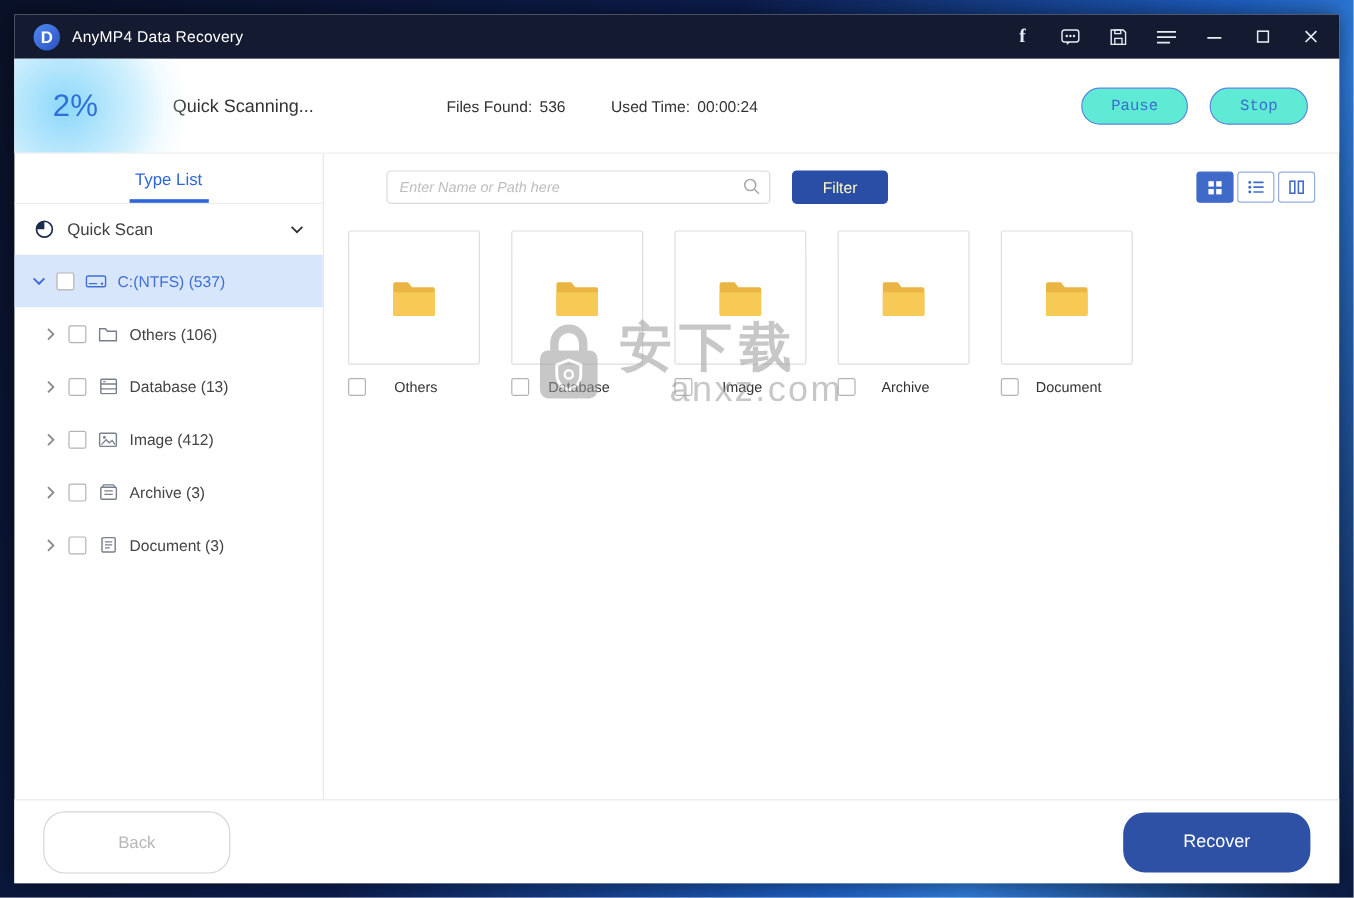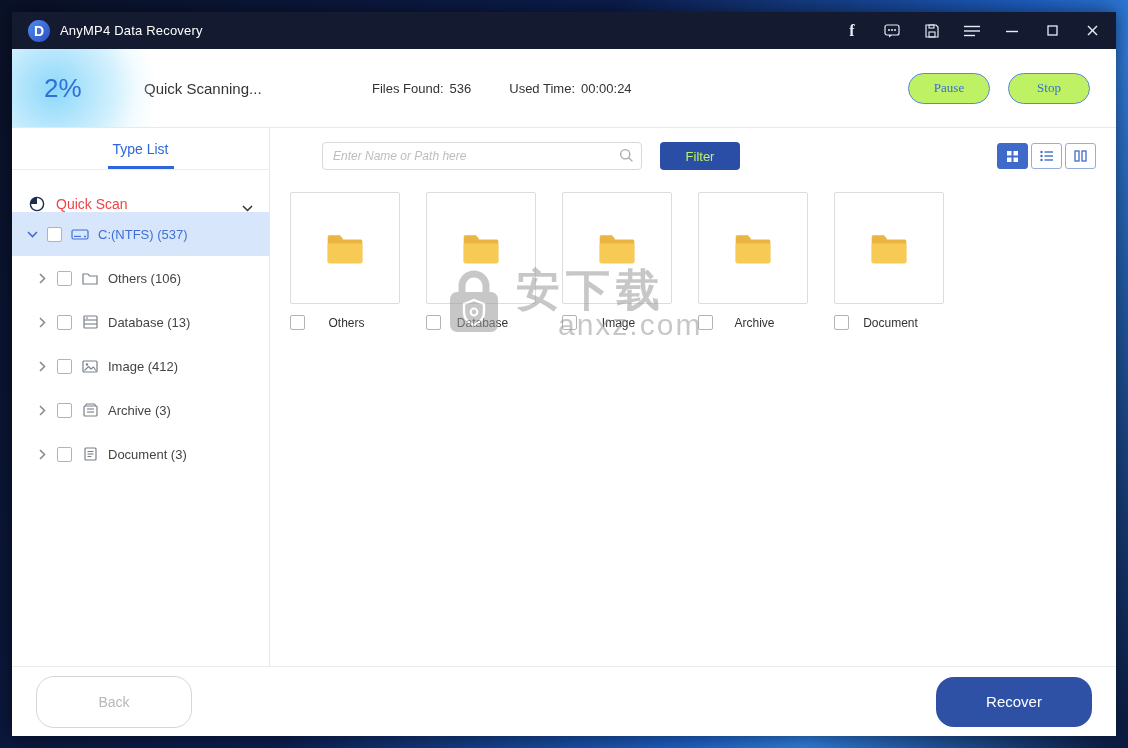--- a/index.html
+++ b/index.html
@@ -44,41 +44,41 @@
     background:radial-gradient(circle at 45% 50%, rgba(135,214,250,.95) 0%, rgba(185,232,252,.65) 42%, rgba(220,244,253,.35) 58%, transparent 72%);
     pointer-events:none;
   }
   .percent { position:relative; margin-left:32px; width:78px; font-size:26px; color:#2f6fd8; }
   .scan-status { font-size:15px; color:#333; margin-left:22px; width:190px; }
   .stat { font-size:13px; color:#333; margin-left:38px; }
   .stat .lbl { margin-right:6px; }
   .prog-btns { margin-left:auto; margin-right:26px; display:flex; gap:18px; }
   .btn-outline {
     min-width:82px; height:31px; padding:0 24px;
-    background:#bef264; border:1px solid #5a86e0; border-radius:16px;
-    color:#3a6fd0; font-size:13px; cursor:pointer; font-family:Liberation Serif, serif;
+    background:#5eead4; border:1px solid #5a86e0; border-radius:16px;
+    color:#3a6fd0; font-size:13px; cursor:pointer; font-family:Liberation Mono, monospace;
   }
 
   
   .main { flex:1; display:flex; min-height:0; border-top:1px solid #e9e9e9; }
 
   .sidebar { width:258px; flex:0 0 auto; border-right:1px solid #e7e7e7; display:flex; flex-direction:column; }
   .tabs { height:42px; display:flex; border-bottom:1px solid #ececec; flex:0 0 auto; }
   .tab {
     flex:1; display:flex; align-items:center; justify-content:center;
     font-size:14px; color:#444; cursor:pointer; position:relative;
   }
   .tab.active { color:#2e66d9; }
   .tab.active::after {
     content:""; position:absolute; bottom:0; left:50%; transform:translateX(-50%);
     width:66px; height:3px; background:#2e66d9;
   }
   .scan-header {
-    height:42px; display:flex; align-items:flex-end; padding:0 16px; gap:10px;
-    font-size:14px; color:#ef4444; flex:0 0 auto;
+    height:42px; display:flex; align-items:center; padding:0 16px; gap:10px;
+    font-size:14px; color:#404040; flex:0 0 auto;
   }
   .scan-header .spacer { flex:1; }
   .tree { flex:1; overflow:hidden; }
   .tree-row { height:44px; display:flex; align-items:center; gap:9px; font-size:13px; color:#444; cursor:pointer; }
   .tree-row.root { background:#d7e6fa; color:#3f6fd6; padding-left:14px; font-size:13px; }
   .tree-row.child { padding-left:24px; }
   .cb {
     width:15px; height:15px; background:#fff; border:1px solid #b3b3b3;
     border-radius:2px; flex:0 0 auto; display:inline-block; cursor:pointer;
   }
@@ -89,21 +89,21 @@
   .toolbar { display:flex; align-items:center; }
   .searchbox { position:relative; width:352px;padding-left:32px; }
   .searchbox input {
     width:100%; height:28px; border:1px solid #d9d9d9; border-radius:4px;
     padding:0 30px 0 10px; font-size:12px; color:#333; font-family:inherit; outline:none;
   }
   .searchbox input::placeholder { color:#bdbdbd; font-style:italic; }
   .search-ic { position:absolute; right:8px; top:6px; }
   .filter-btn {
     margin-left:18px; width:80px; height:28px; border:none; border-radius:4px;
-    background:#2a4da6; color:#bef264; font-size:13px; cursor:pointer; font-family:inherit;
+    background:#2a4da6; color:#fef9c3; font-size:13px; cursor:pointer; font-family:inherit;
   }
   .view-group { margin-left:auto; display:flex; gap:3px; }
   .view-btn {
     width:31px; height:26px; border:1px solid #93aede; border-radius:3px;
     background:#fff; display:flex; align-items:center; justify-content:center; cursor:pointer;
   }
   .view-btn.active { background:#3f6ac9; border-color:#3f6ac9; }
 
   .grid { margin-top:22px; display:flex; gap:26px; }
   .card { width:110px; }

